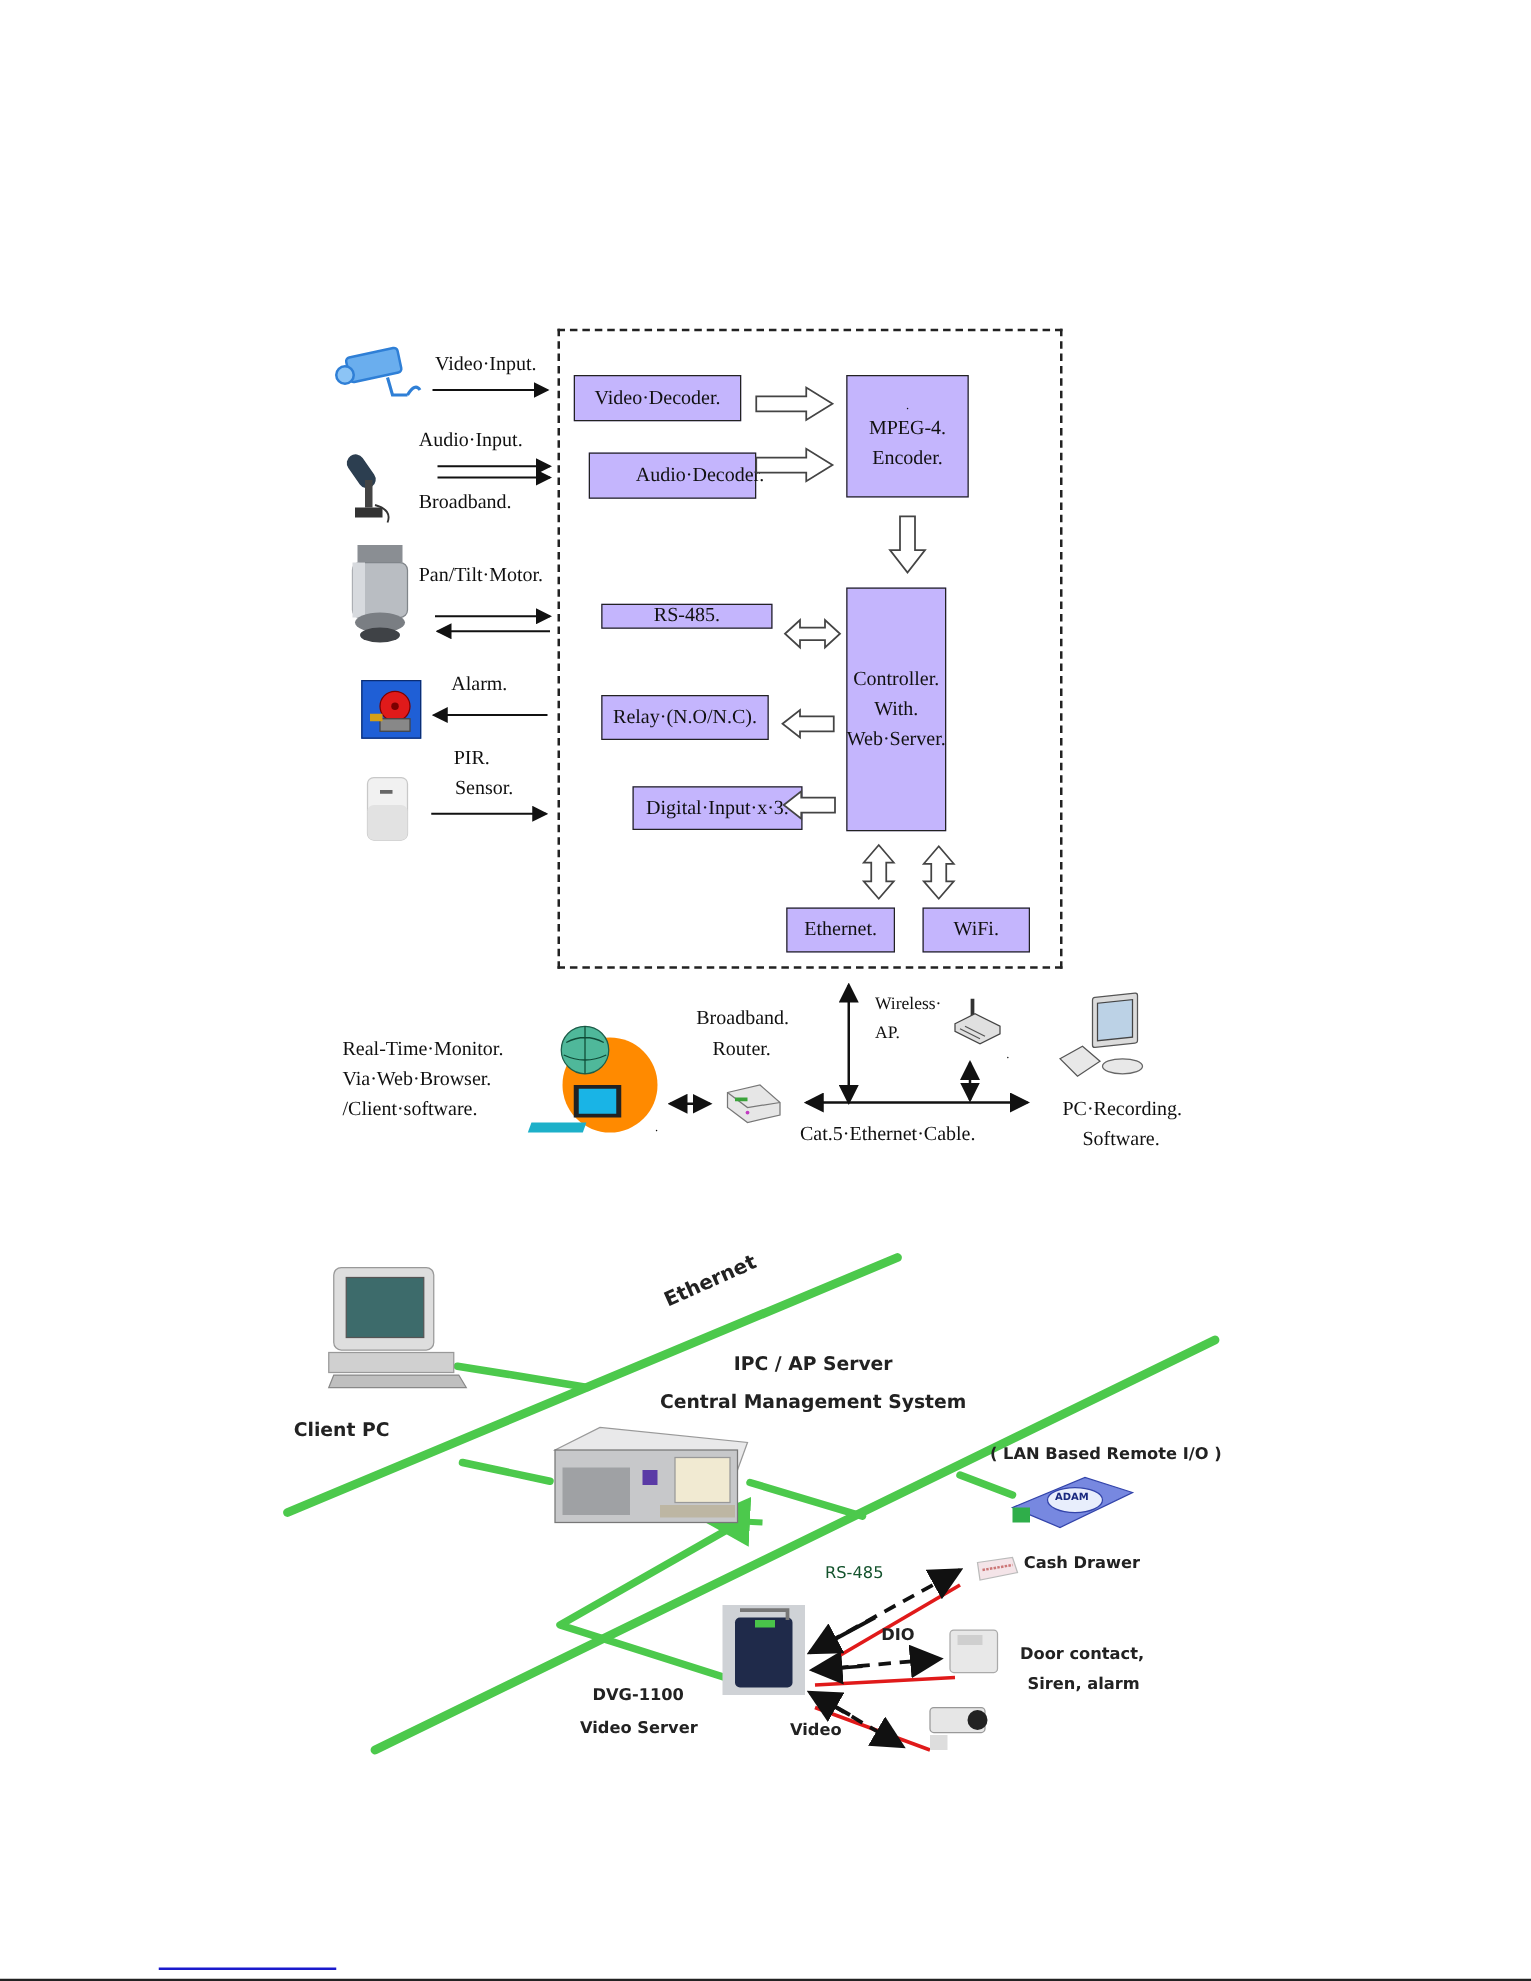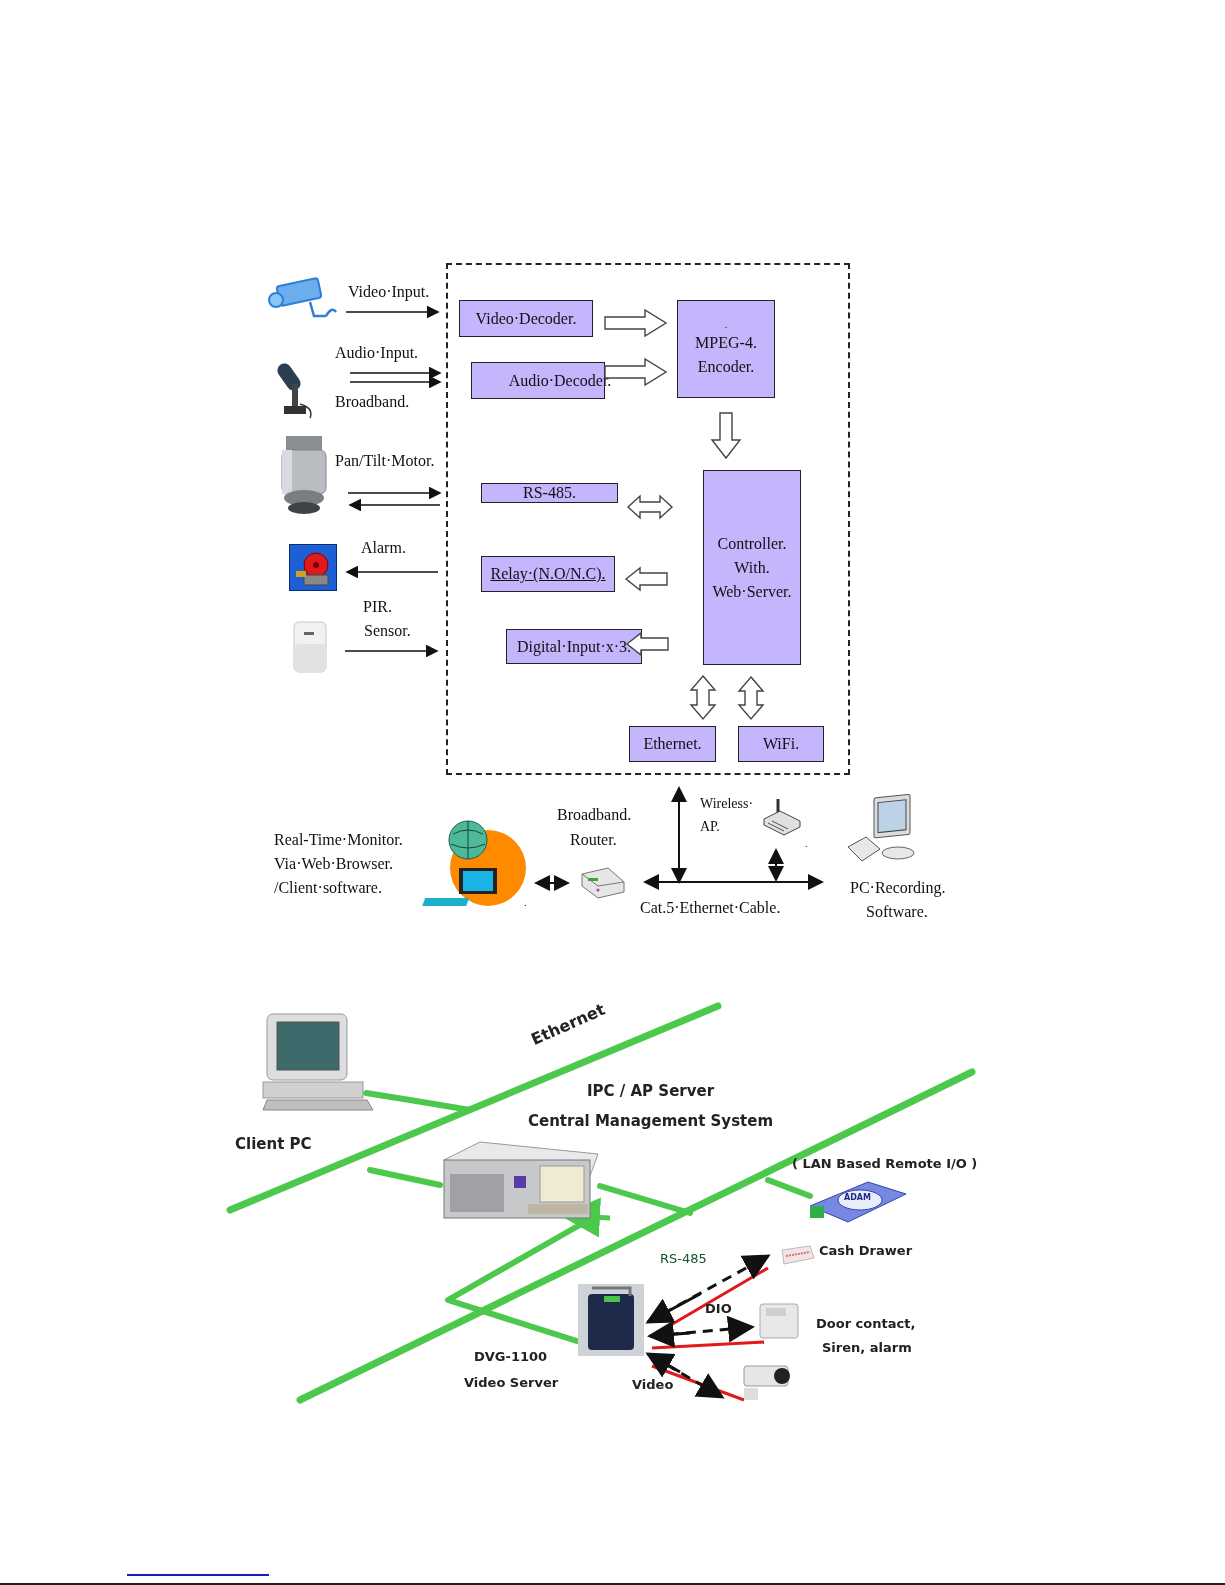--- a/index.html
+++ b/index.html
@@ -85,28 +85,28 @@
 
   <div class="box serif center-col" style="left:677px; top:300px; width:98px; height:98px;">
     <span style="font-size:10px; line-height:12px;">.</span>
     <span>MPEG-4.</span>
     <span>Encoder.</span>
   </div>
 
   <div class="box serif" style="left:481px; top:483px; width:137px; height:20px;">
       <span>RS-485.</span>
     </div>
-  <div class="box serif" style="left:481px; top:556px; width:134px; height:36px;text-decoration:underline;">
+  <div class="box serif" style="left:481px; top:556px; width:134px; height:36px;">
       <span>Relay·(N.O/N.C).</span>
     </div>
   <div class="box serif" style="left:506px; top:629px; width:136px; height:35px;">
       <span>Digital·Input·x·3.</span>
     </div>
 
-  <div class="box serif center-col" style="left:677px; top:470px; width:98px; height:195px;margin-left:26px;">
+  <div class="box serif center-col" style="left:677px; top:470px; width:80px; height:195px;">
     <span>Controller.</span>
     <span>With.</span>
     <span>Web·Server.</span>
   </div>
 
   <div class="box serif" style="left:629px; top:726px; width:87px; height:36px;">
       <span>Ethernet.</span>
     </div>
   <div class="box serif" style="left:738px; top:726px; width:86px; height:36px;">
       <span>WiFi.</span>

